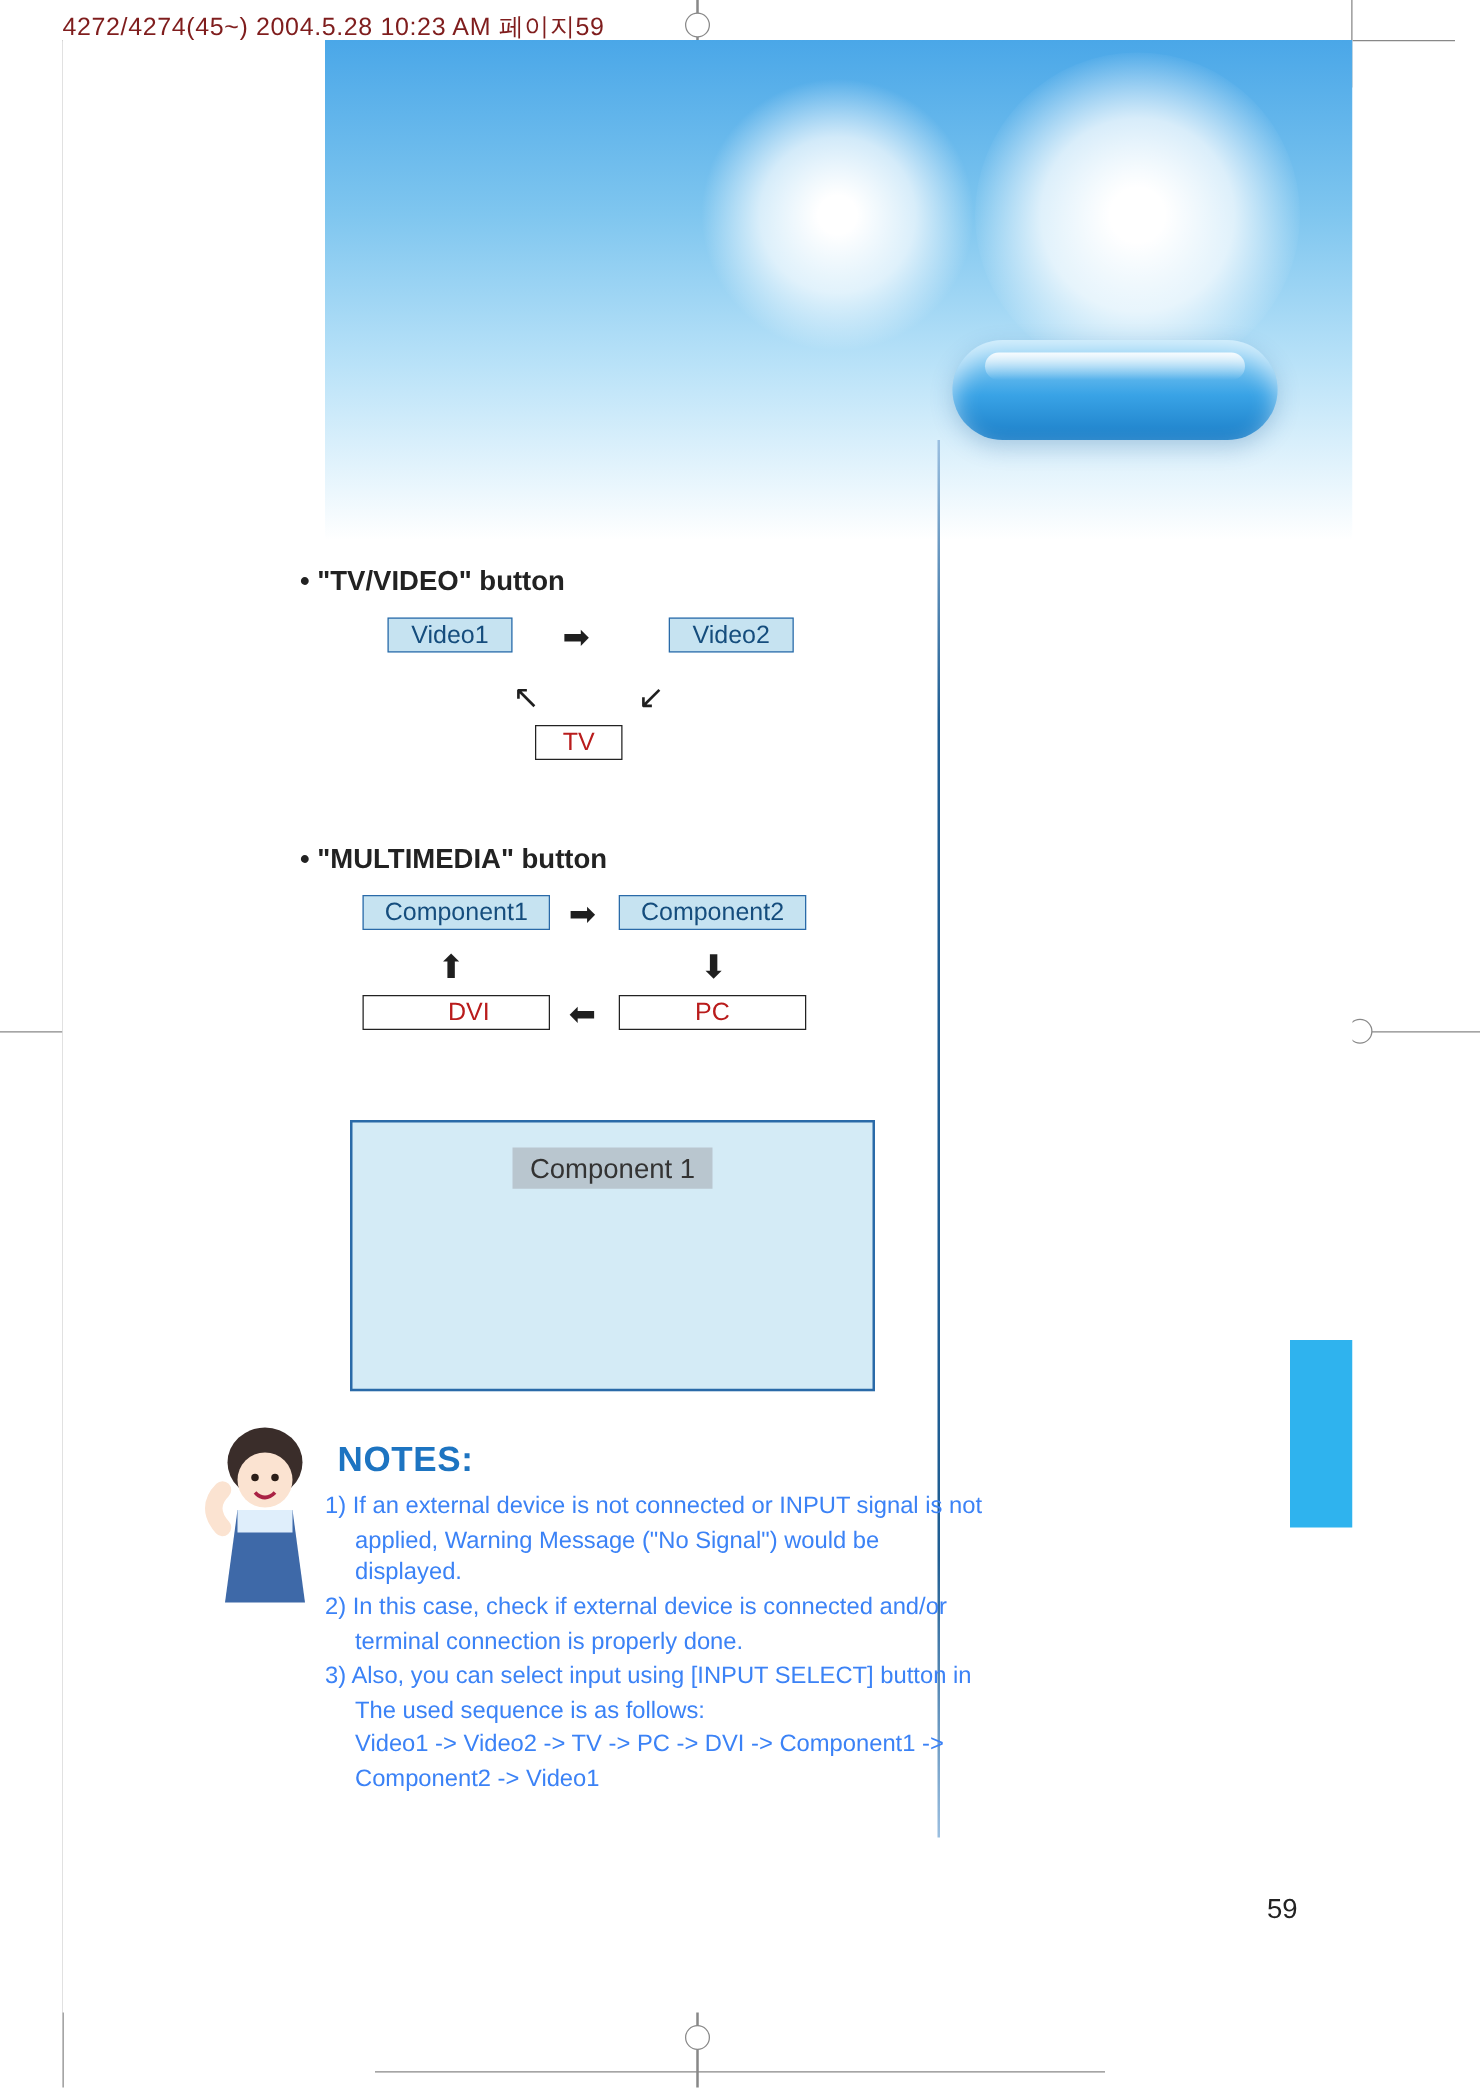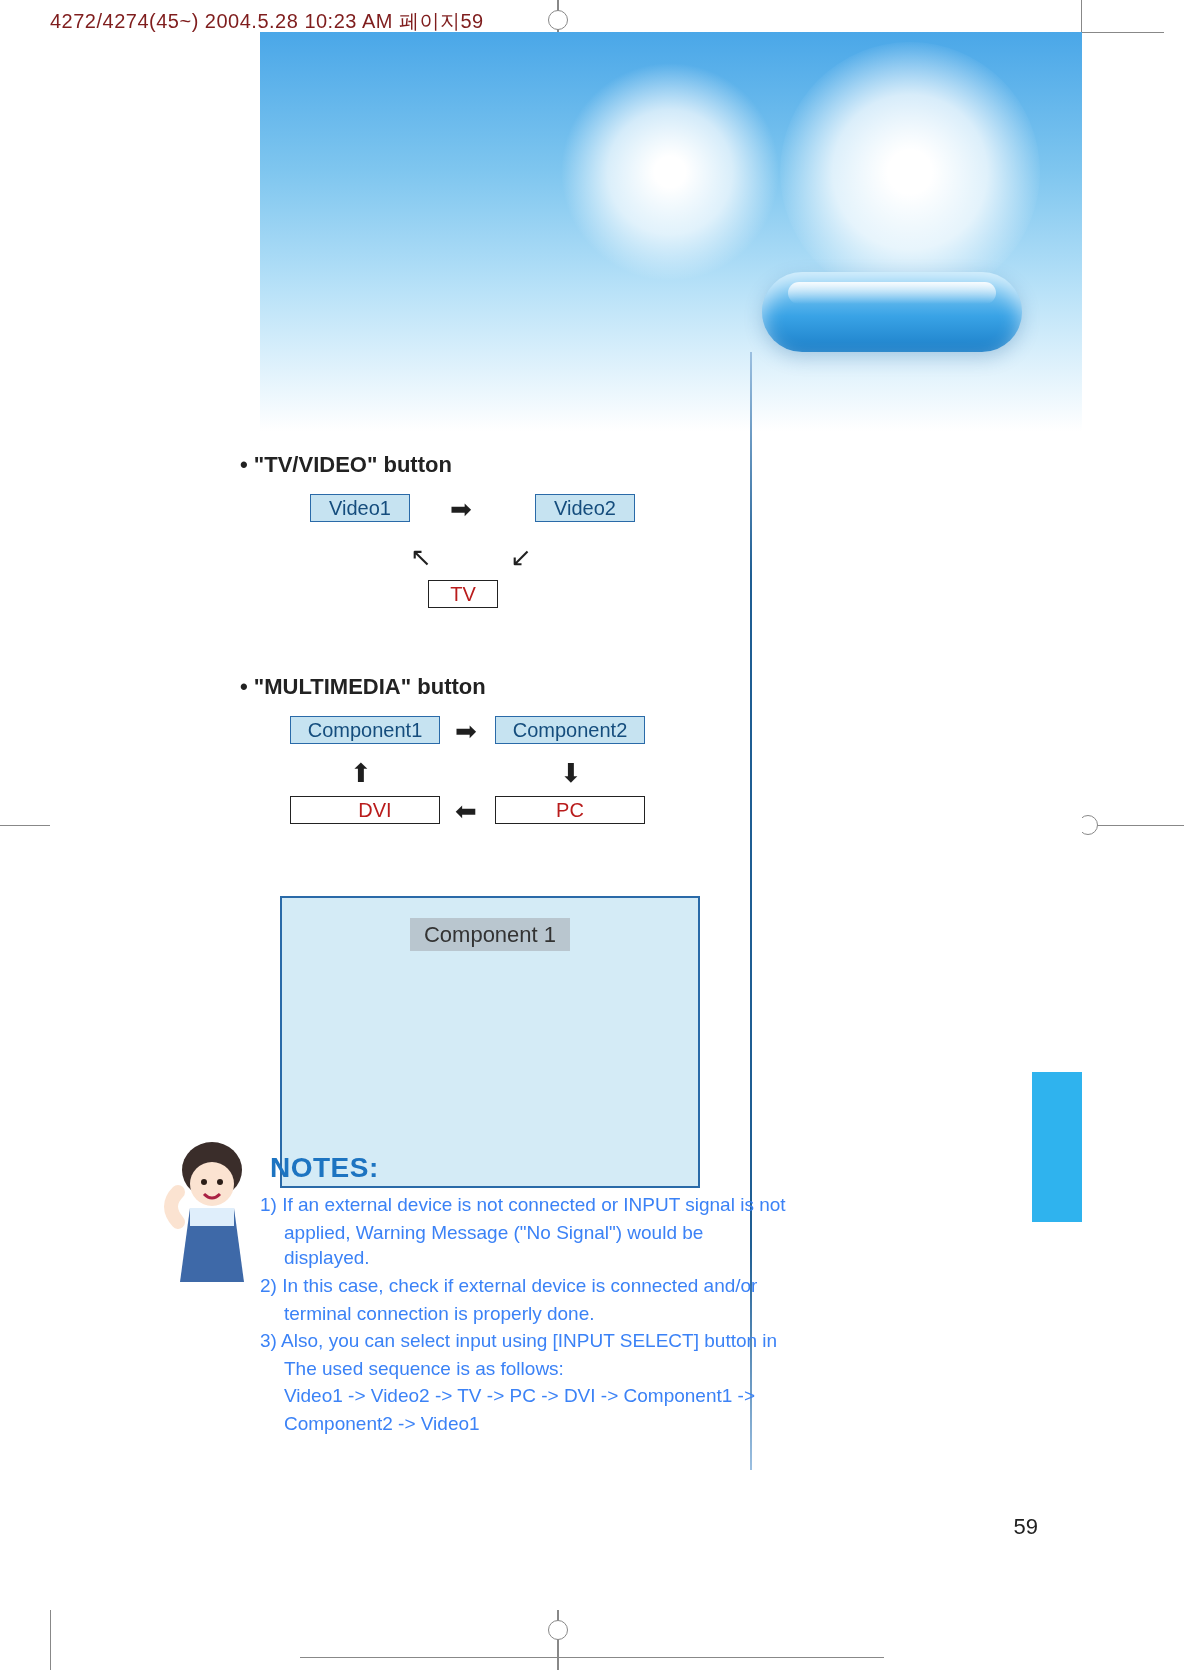--- a/index.html
+++ b/index.html
@@ -99,21 +99,21 @@
     position:absolute;
   }
   .box.plain { background:#fff; color:#b91c1c; border-color:#222; }
   .arrow { position:absolute; font-size:26px; color:#1f1f1f; }
 
   .diagram2 { position:relative; height:140px; margin-left:50px; margin-bottom:40px;}
   
   .preview {
     position:relative;
     margin-left:40px;
-    width:420px; height:292px;
+    width:420px; height:217px;
     border:2px solid #2a6aa8; background:#d4ebf6;
   }
   .preview-label {
     position:absolute; top:24px; left:0; right:0; text-align:center;
     font-size:22px; color:#333;
   }
   .preview-label span { background:#b9c6cf; padding:4px 14px; }
 
   
   .notes-wrap {

